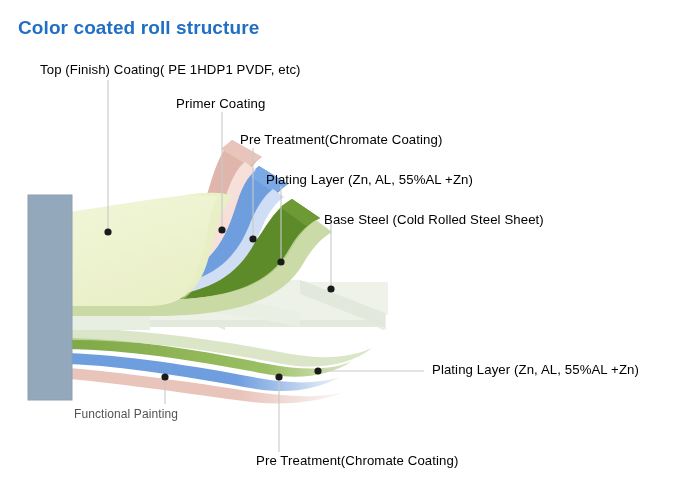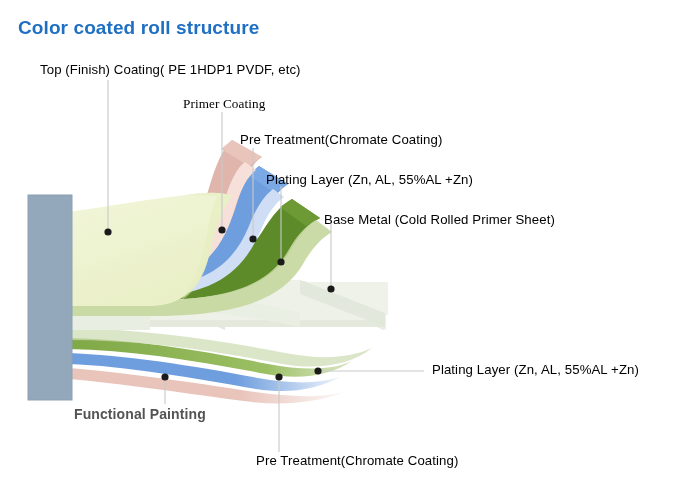--- a/index.html
+++ b/index.html
@@ -20,26 +20,25 @@
   }
   .lbl{
     position:absolute;
     font-size:13.2px;
     color:#000000;
     white-space:nowrap;
     letter-spacing:.1px;
   }
   .lbl2{
     position:absolute;
-    font-size:14px;
+    font-size:12px;
     color:#545454;
     white-space:nowrap;
     line-height:21px;
     letter-spacing:.1px;
-    font-weight:bold;
   }
   svg.diagram{position:absolute;left:0;top:0;width:680px;height:492px;}
 </style>
 </head>
 <body>
 
 <div id="stage">
 
   <svg class="diagram" viewBox="0 0 680 492">
     <defs>
@@ -194,24 +193,24 @@
       <circle cx="331" cy="289" r="3.6"></circle>
       <circle cx="318" cy="371" r="3.6"></circle>
       <circle cx="165" cy="377" r="3.6"></circle>
       <circle cx="279" cy="377" r="3.6"></circle>
     </g>
   </svg>
 
   <div class="title">Color coated roll structure</div>
 
   <div class="lbl" style="left:40px;top:62px;">Top (Finish) Coating( PE 1HDP1 PVDF, etc)</div>
-  <div class="lbl" style="left:183px;top:96px;font-family:Liberation Serif, serif;">Primer Coating</div>
+  <div class="lbl" style="left:176px;top:96px;">Primer Coating</div>
   <div class="lbl" style="left:240px;top:132px;">Pre Treatment(Chromate Coating)</div>
   <div class="lbl" style="left:266px;top:172px;">Plating Layer (Zn, AL, 55%AL +Zn)</div>
-  <div class="lbl" style="left:324px;top:212px;">Base Metal (Cold Rolled Primer Sheet)</div>
+  <div class="lbl" style="left:324px;top:212px;">Base Steel (Cold Rolled Steel Sheet)</div>
 
   <div class="lbl" style="left:432px;top:362px;">Plating Layer (Zn, AL, 55%AL +Zn)</div>
 
   <div class="lbl2" style="left:74px;top:404px;">
     <div>Functional Painting</div>
   </div>
 
   <div class="lbl" style="left:256px;top:453px;">Pre Treatment(Chromate Coating)</div>
 
 </div>

